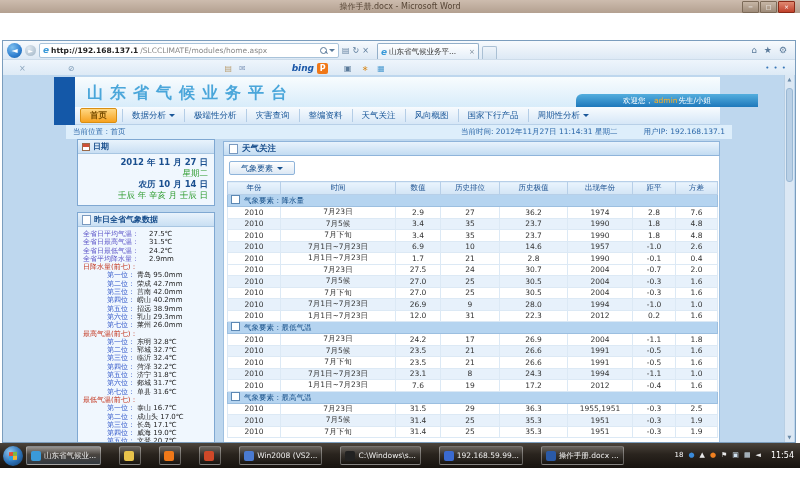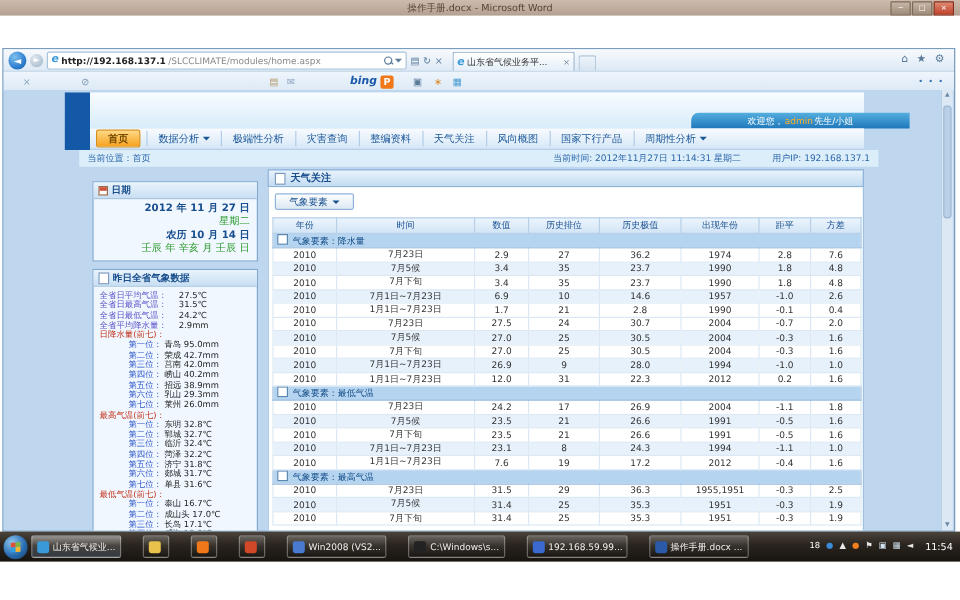--- a/index.html
+++ b/index.html
@@ -61,21 +61,21 @@
     border-bottom:1px solid #b8d0e8;display:flex;align-items:center;font-size:8.5px;color:#1a5799;}
   .nav-item{padding:0 9px;display:flex;align-items:center;gap:3px;height:13px;cursor:default;white-space:nowrap;}
   .nav-item + .nav-item{border-left:1px solid #b4cde6;}
   .nav-item.active{background:linear-gradient(#ffd884,#f7a21f);border:1px solid #d98f12;border-radius:2px;
     color:#7a4e00;font-weight:bold;margin:0 5px;}
   .nav-item .dn-arrow{border-top-color:#1a5799;}
   .crumb{position:absolute;left:63px;top:50px;width:666px;height:14px;background:#ddeefb;font-size:7.5px;
     color:#2a66a8;display:flex;align-items:center;padding:0 7px;box-sizing:border-box;justify-content:space-between;}
   .crumb-right{display:flex;gap:26px;}
   
-  .sidebar{position:absolute;left:74px;top:76px;width:138px;}
+  .sidebar{position:absolute;left:74px;top:64px;width:138px;}
   .panel{border:1px solid #7fa8d2;background:#f0f7fe;margin-bottom:6px;}
   .panel-h{height:13px;background:linear-gradient(#e9f3fc,#c9dff3);border-bottom:1px solid #a8c6e2;
     display:flex;align-items:center;gap:3px;padding:0 4px;font-size:8px;font-weight:bold;color:#184e8c;}
   .cal-icon{width:8px;height:8px;background:#fff;border:1px solid #9a6a4a;box-sizing:border-box;position:relative;flex:none;}
   .cal-icon::before{content:"";position:absolute;left:0;top:0;right:0;height:3px;background:#d05038;}
   .pg-icon{width:7px;height:8px;background:#fff;border:1px solid #7a9ac0;flex:none;}
   .date-body{padding:3px 6px 4px 6px;text-align:right;font-size:8.5px;line-height:11px;}
   .d0,.d2{color:#1a4f8f;font-weight:bold;}
   .d1,.d3{color:#2a9a2a;}
   .wx-body{padding:3px 3px 3px 5px;font-size:7px;line-height:8.3px;}
@@ -173,20 +173,21 @@
       <span class="tbi tbi-bing-app-icon" style="color: rgb(240, 120, 24); margin-left: 3px;">P</span>
       <span class="tbi tbi-camera-icon" style="color: rgb(90, 122, 154); margin-left: 16px;">▣</span>
       <span class="tbi tbi-paw-icon" style="color: rgb(216, 138, 32); margin-left: 10px;">∗</span>
       <span class="tbi tbi-gallery-icon" style="color: rgb(74, 154, 208); margin-left: 9px;">▦</span>
       <span class="tbi tbi-more-icon" style="color: rgb(58, 120, 184);">• • •</span>
     </div>
 
   <div class="vp">
     <div class="hdr-band"></div>
     <div class="logo-block"></div>
+    <div class="site-title">山东省气候业务平台</div>
     <div class="welcome">
       <span>欢迎您，</span>
       <span class="user">admin</span>
       <span> 先生/小姐</span>
     </div>
     <div class="nav-band" id="nav-band">
         <div class="nav-item active">
           <span>首页</span>
         </div>
         <div class="nav-item">

